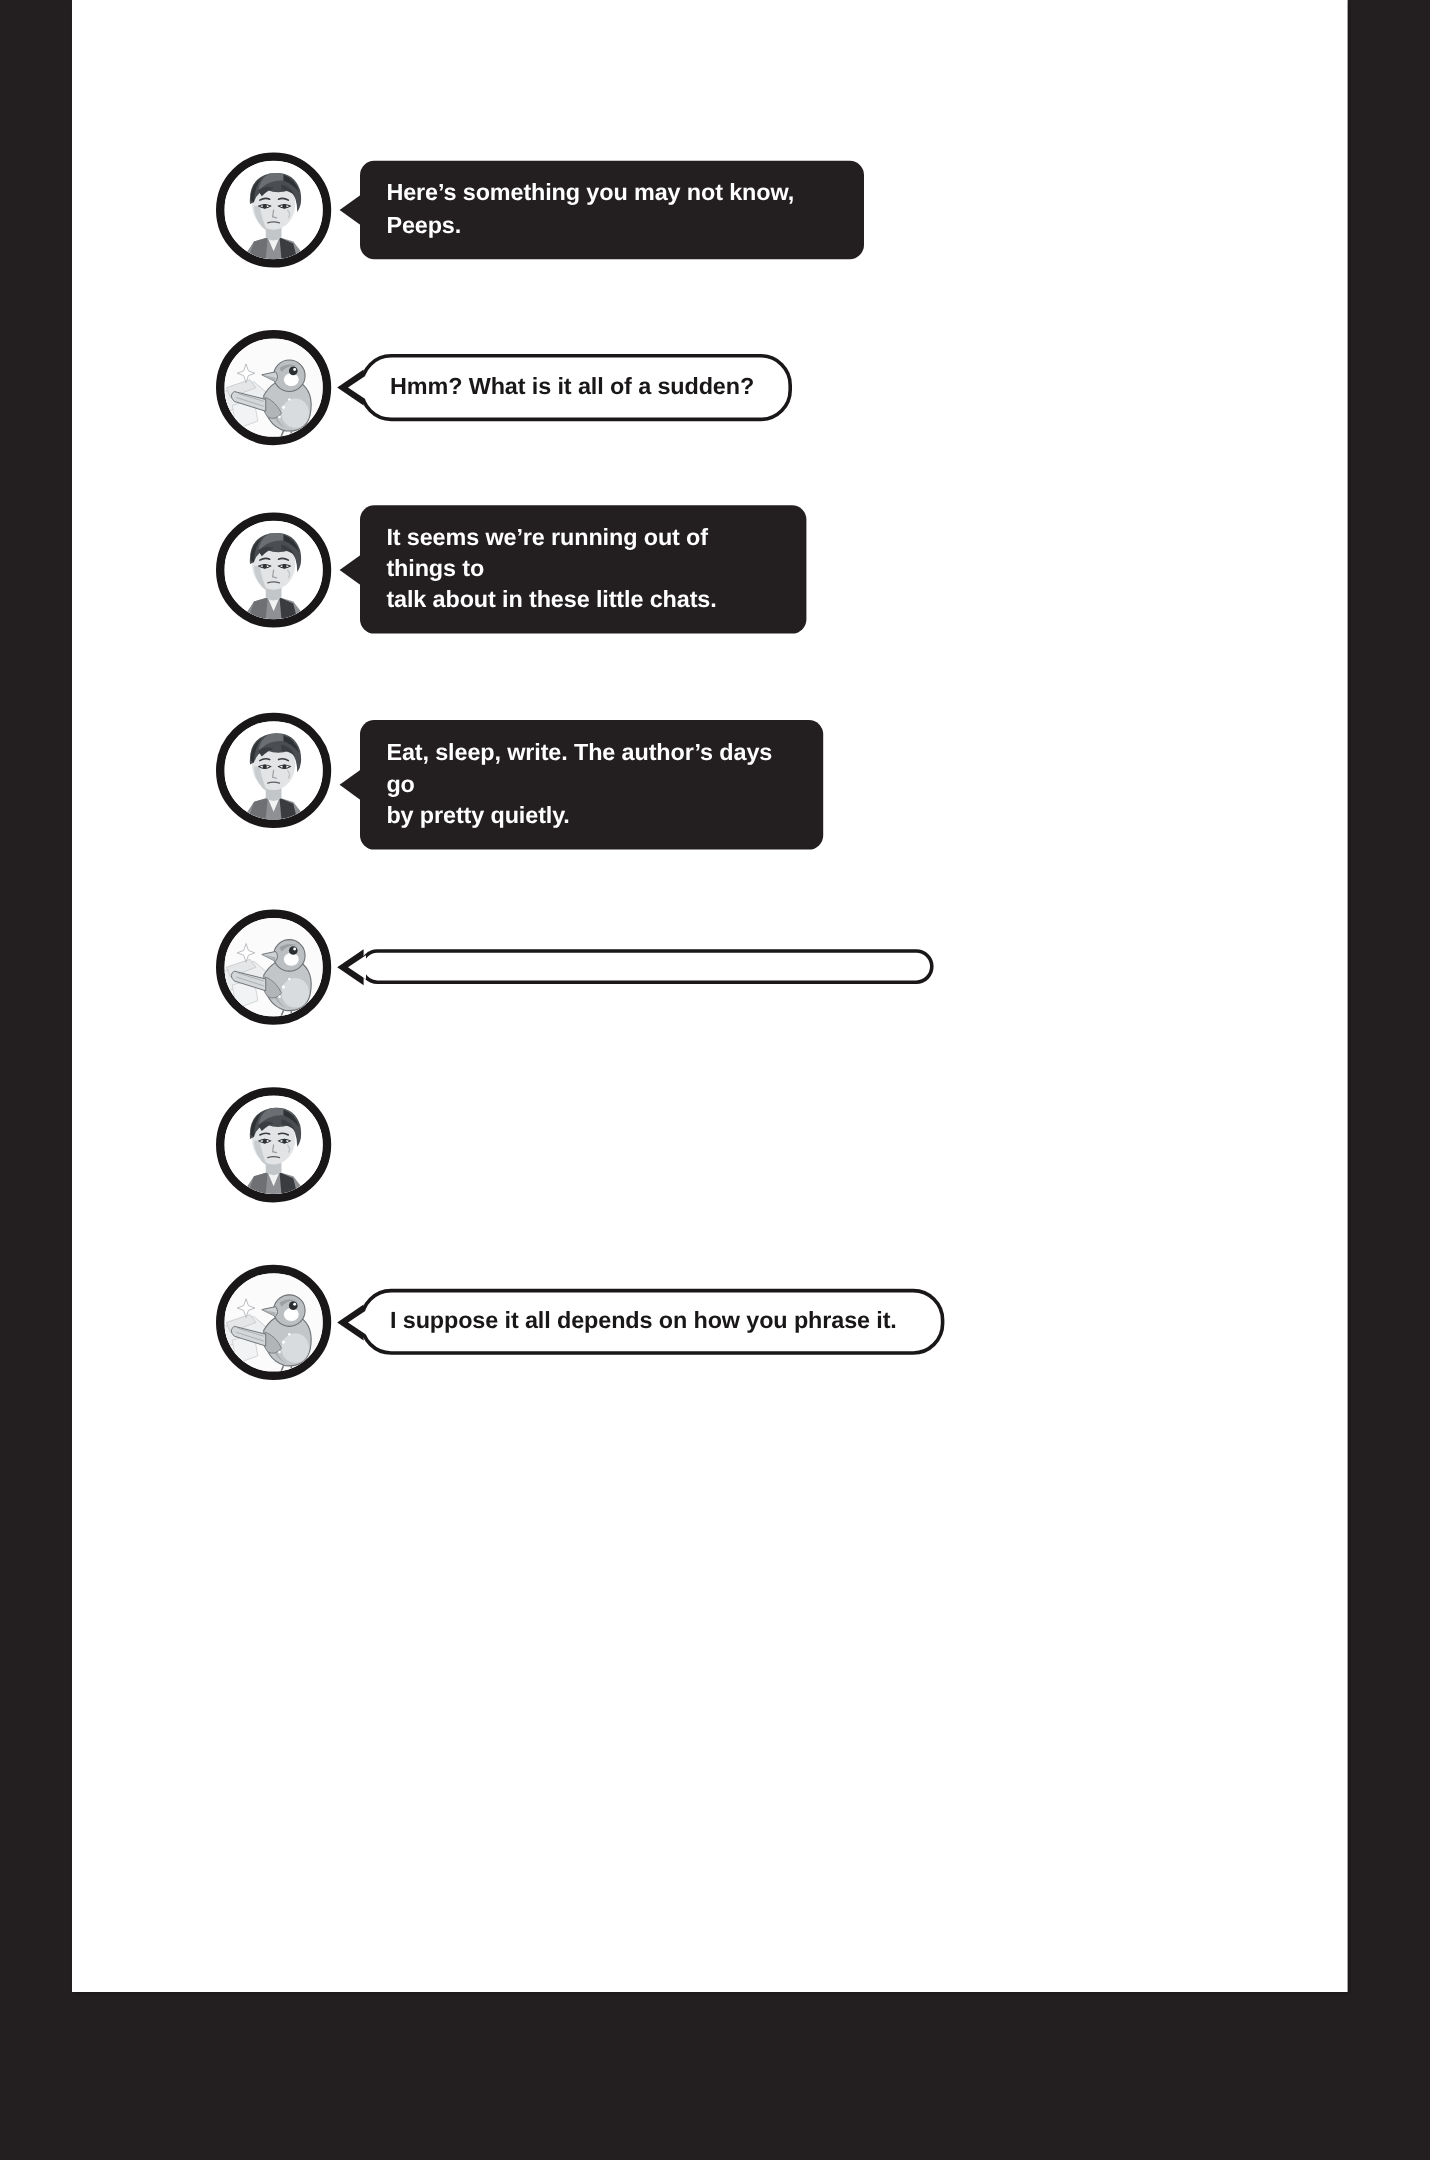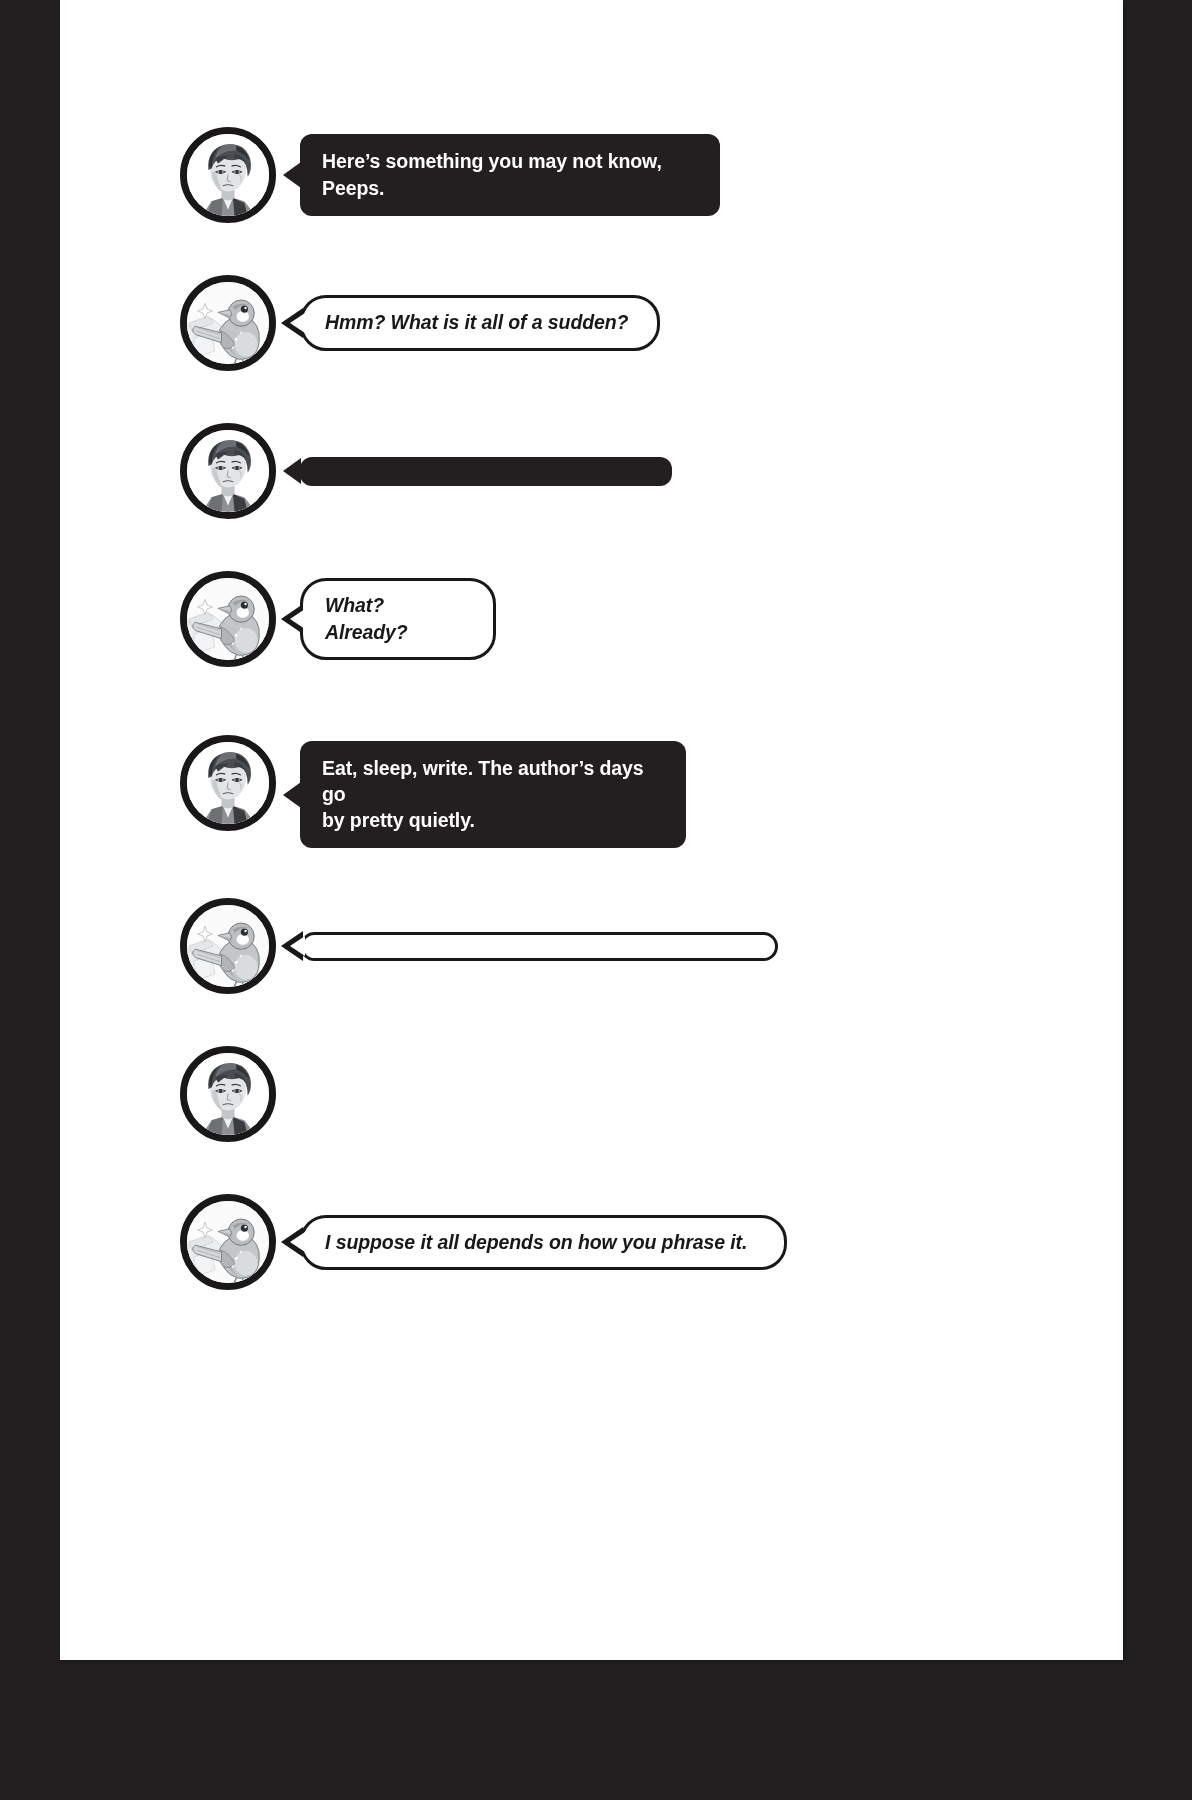--- a/index.html
+++ b/index.html
@@ -94,21 +94,20 @@
   .bubble.light {
     background: #ffffff;
     color: #1a1718;
     border: 3px solid #1a1718;
     border-radius: 26px;
     padding: 11px 22px 12px 22px;
   }
   .bubble.light .bubble-text {
     font-size: 19.5px;
     font-weight: bold;
-    font-style: italic;
     line-height: 1.34;
     letter-spacing: -0.1px;
     white-space: pre-line;
   }
   .bubble.light .tail-outer {
     position: absolute;
     left: -22px;
     top: 50%;
     margin-top: -15px;
     width: 0; height: 0;
@@ -156,32 +155,22 @@
         </div>
       </div>
       <div class="message-row">
         <div class="avatar">
           <svg viewBox="0 0 100 100">
             <use href="#sym-author" xlink:href="#sym-author"></use>
           </svg>
         </div>
         <div class="bubble dark" style="width: 372px;">
           <span class="tail"></span>
-        </div>
-      </div>
-      <div class="message-row">
-        <div class="avatar">
-          <svg viewBox="0 0 100 100">
-            <use href="#sym-bird" xlink:href="#sym-bird"></use>
-          </svg>
-        </div>
-        <div class="bubble light" style="width: 196px;">
-          <span class="tail-outer"></span>
-          <span class="tail-inner"></span>
-          <div class="bubble-text">What? Already?</div>
+          <div class="bubble-text">It seems we’re running out of things to
+talk about in these little chats.</div>
         </div>
       </div>
       <div class="message-row">
         <div class="avatar">
           <svg viewBox="0 0 100 100">
             <use href="#sym-author" xlink:href="#sym-author"></use>
           </svg>
         </div>
         <div class="bubble dark" style="width: 386px; margin-top: 24px;">
           <span class="tail"></span>

